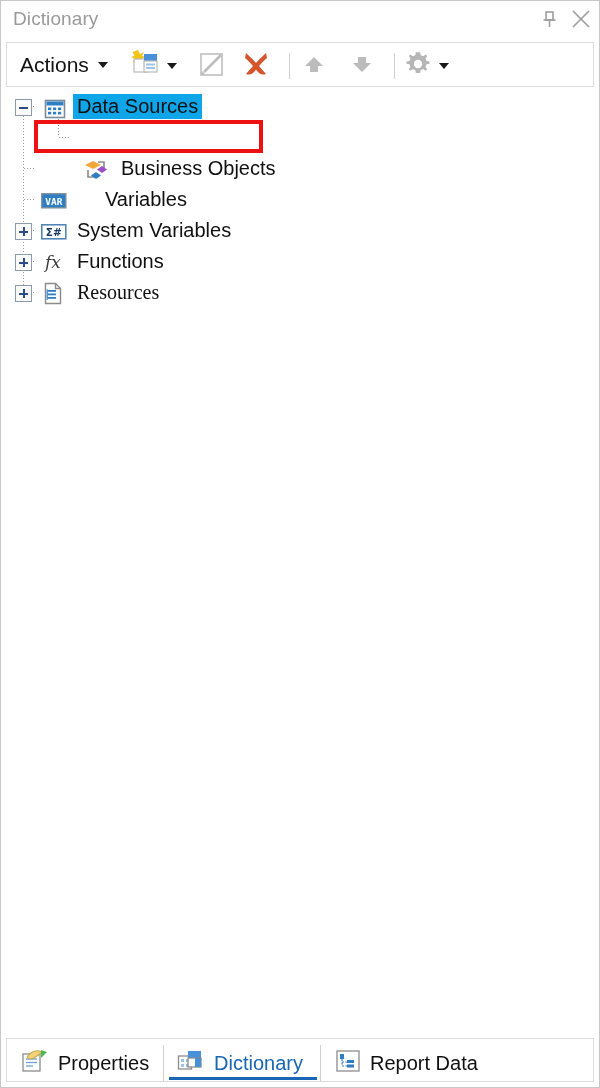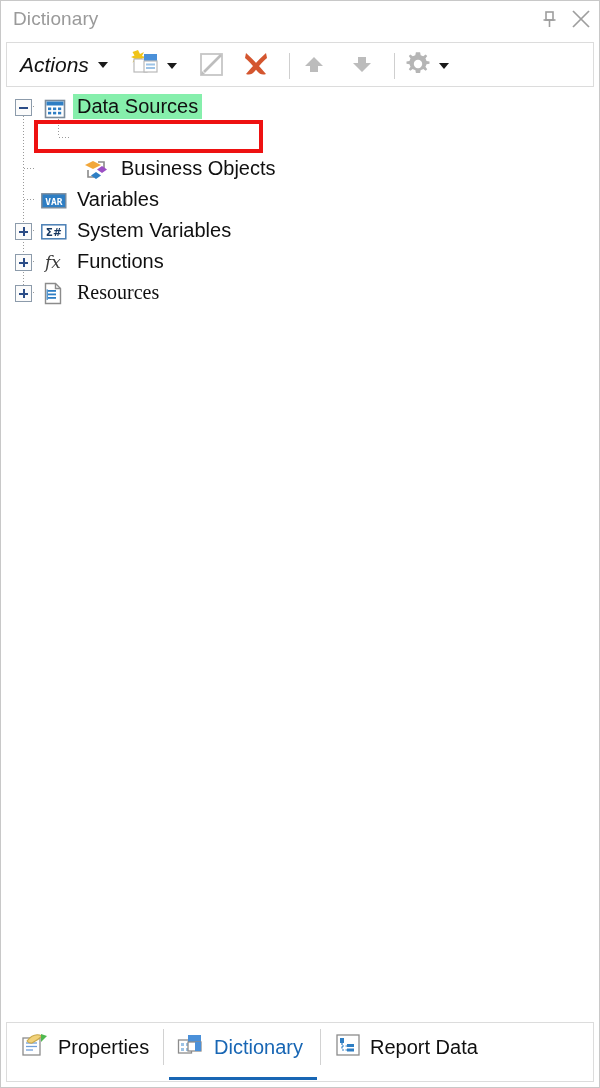--- a/index.html
+++ b/index.html
@@ -30,21 +30,21 @@
   .title-btn {
     position: absolute; top: 4px; width: 28px; height: 28px;
     cursor: default;
   }
   .title-btn.pin { right: 36px; }
   .title-btn.close { right: 4px; }
 
   
   .toolbar {
     position: absolute; left: 5px; top: 41px; width: 588px; height: 45px;
-    border: 1px solid #dcdcdc; background: #ffffff; font-style: italic;
+    border: 1px solid #dcdcdc; background: #ffffff;
   }
   .actions-btn {
     position: absolute; left: 7px; top: 6px; height: 32px;
     display: flex; align-items: center; gap: 9px;
     padding: 0 6px; cursor: default;
   }
   .actions-label { font-size: 21px; color: #121212; white-space: nowrap; }
   .caret {
     width: 0; height: 0;
     border-left: 5px solid transparent; border-right: 5px solid transparent;
@@ -65,21 +65,21 @@
     background: #ffffff; overflow: hidden;
   }
   .row {
     position: absolute; left: 0; height: 31px;
     display: flex; align-items: center; white-space: nowrap;
   }
   .row-label {
     font-size: 20px; color: #101010; line-height: 1;
     padding: 2px 4px 3px 4px;
   }
-  .row-label.selected { background: #86efac; }
+  .row-label.selected { background: #0ea5e9; }
   .expander {
     position: absolute; width: 17px; height: 17px;
     border: 1px solid #8c9bab; background: #fbfbfb;
     display: flex; align-items: center; justify-content: center;
     cursor: default;
   }
   .expander .h { position: absolute; width: 9px; height: 2px; background: #2b4c86; }
   .expander .v { position: absolute; width: 2px; height: 9px; background: #2b4c86; }
   .dotline-v {
     position: absolute; width: 1px;
@@ -94,21 +94,21 @@
   .highlight-box {
     position: absolute; border: 4px solid #ee1111; background: transparent;
     pointer-events: none;
   }
 
   
   .icn { position: absolute; }
 
   
   .tabbar {
-    position: absolute; left: 5px; bottom: 5px; width: 588px; height: 60px;
+    position: absolute; left: 5px; bottom: 5px; width: 588px; height: 44px;
     border: 1px solid #dcdcdc; background: #ffffff;
   }
   .tab {
     position: absolute; top: 3px; height: 42px;
     display: flex; align-items: center; gap: 9px;
     padding: 0 8px; cursor: default;
   }
   .tab-label { font-size: 20px; color: #101010; white-space: nowrap; }
   .tab-label.active { color: #1866b4; }
   .tab-underline {
@@ -267,21 +267,21 @@
       <span class="row-label" style="margin-left:72px;">Business Objects</span>
     </div>
 
     <div class="row" style="top:95px; left:0;">
       <span class="icn" style="left:40px; top:9px;">
         <svg width="28" height="16" viewBox="0 0 28 16">
           <rect x="0.8" y="0.8" width="24" height="14" fill="#2e7ec4" stroke="#7b8b9b" stroke-width="1.4"></rect>
           <text x="12.8" y="11.6" font-family="DejaVu Sans Mono, monospace" font-size="9.5" font-weight="bold" fill="#ffffff" text-anchor="middle">VAR</text>
         </svg>
       </span>
-      <span class="row-label" style="margin-left:72px;">Variables</span>
+      <span class="row-label" style="margin-left:100px;">Variables</span>
     </div>
 
     <div class="row" style="top:126px; left:0;">
       <div class="expander" style="left:14px; top:8px;">
         <span class="h"></span>
           <span class="v"></span>
       </div>
       <span class="icn" style="left:40px; top:9px;">
         <svg width="28" height="16" viewBox="0 0 28 16">
           <rect x="0.8" y="0.8" width="24" height="14" fill="#ffffff" stroke="#4a7fb5" stroke-width="1.5"></rect>

